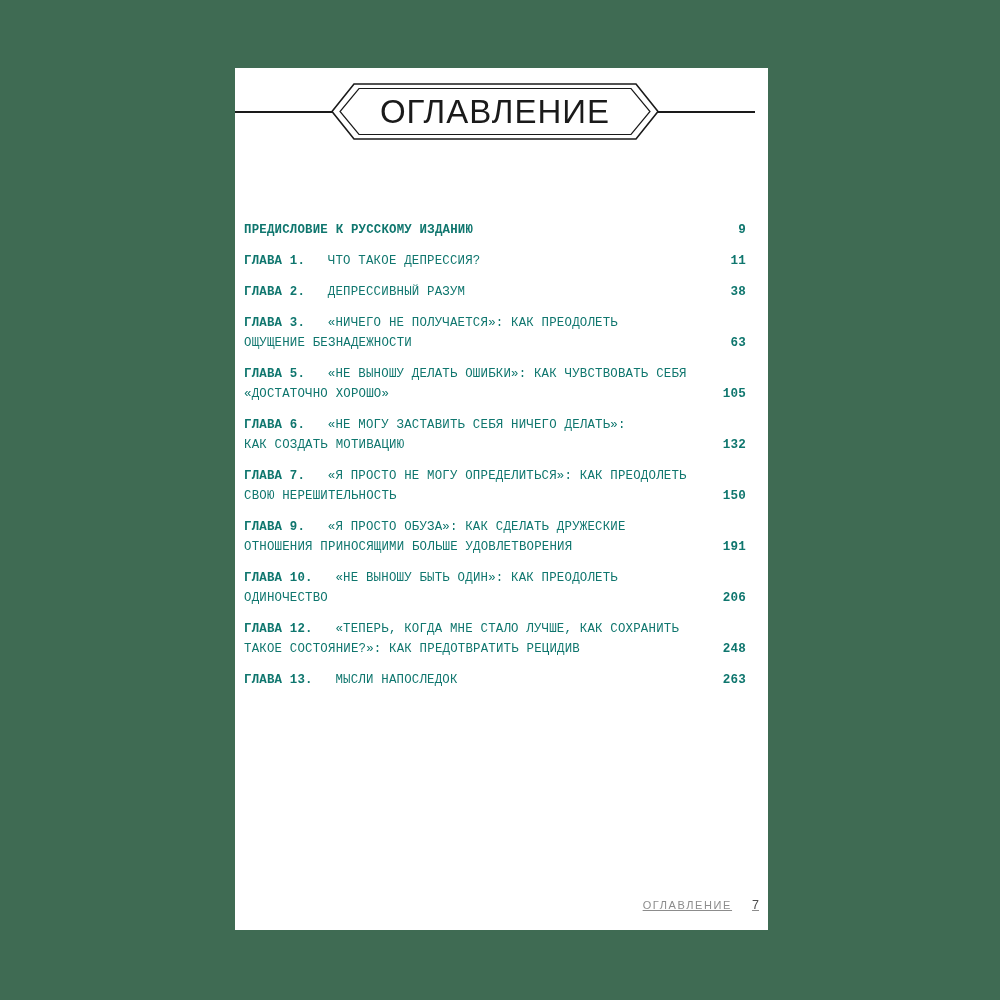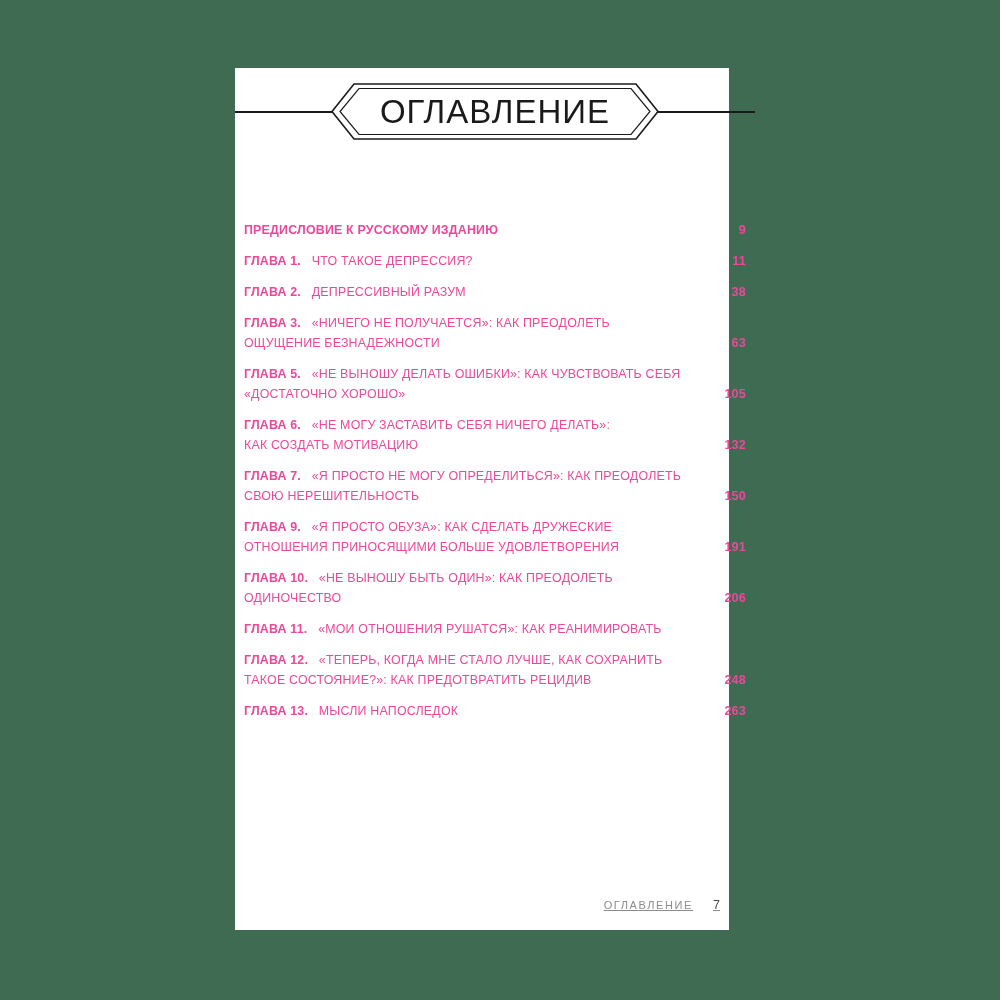--- a/index.html
+++ b/index.html
@@ -10,21 +10,21 @@
     width: 1000px;
     height: 1000px;
     background: #3f6b53;
     font-family: "Liberation Sans", sans-serif;
     overflow: hidden;
   }
   #page {
     position: absolute;
     left: 235px;
     top: 68px;
-    width: 494px;
+    width: 533px;
     height: 862px;
     background: #ffffff;
     box-sizing: border-box;
   }
   
   .banner-wrap {
     position: absolute;
     left: 0;
     top: 14px;
     width: 520px;
@@ -64,23 +64,24 @@
   }
   
   .toc {
     position: absolute;
     left: 9px;
     top: 152px;
     width: 502px;
   }
   .toc-entry {
     margin-bottom: 11px;
-    color: #ec4899;
+    color: #0f766e;
     font-size: 12.4px;
     line-height: 20px;
+    font-family: Liberation Mono, monospace;
   }
   .line {
     display: block;
     position: relative;
     white-space: nowrap;
     height: 20px;
   }
   .chap {
     font-weight: bold;
     letter-spacing: 0.2px;
@@ -248,24 +249,20 @@
         <span class="ttl">«НЕ ВЫНОШУ БЫТЬ ОДИН»: КАК ПРЕОДОЛЕТЬ&nbsp;</span>
       </div>
       <div class="row line">
         <span class="ttl">ОДИНОЧЕСТВО&nbsp;</span>
         <span class="leader tight" style="width:354px"></span>
         <span class="pg">206</span>
       </div>
     </div>
 
     <div class="toc-entry">
-      <div class="line">
-        <span class="chap">ГЛАВА 11.&nbsp;&nbsp;</span>
-        <span class="ttl">«МОИ ОТНОШЕНИЯ РУШАТСЯ»: КАК РЕАНИМИРОВАТЬ&nbsp;</span>
-      </div>
     </div>
 
     <div class="toc-entry">
       <div class="line">
         <span class="chap">ГЛАВА 12.&nbsp;&nbsp;</span>
         <span class="ttl">«ТЕПЕРЬ, КОГДА МНЕ СТАЛО ЛУЧШЕ, КАК СОХРАНИТЬ&nbsp;</span>
       </div>
       <div class="row line">
         <span class="ttl">ТАКОЕ СОСТОЯНИЕ?»: КАК ПРЕДОТВРАТИТЬ РЕЦИДИВ&nbsp;</span>
         <span class="leader" style="width:110px"></span>

